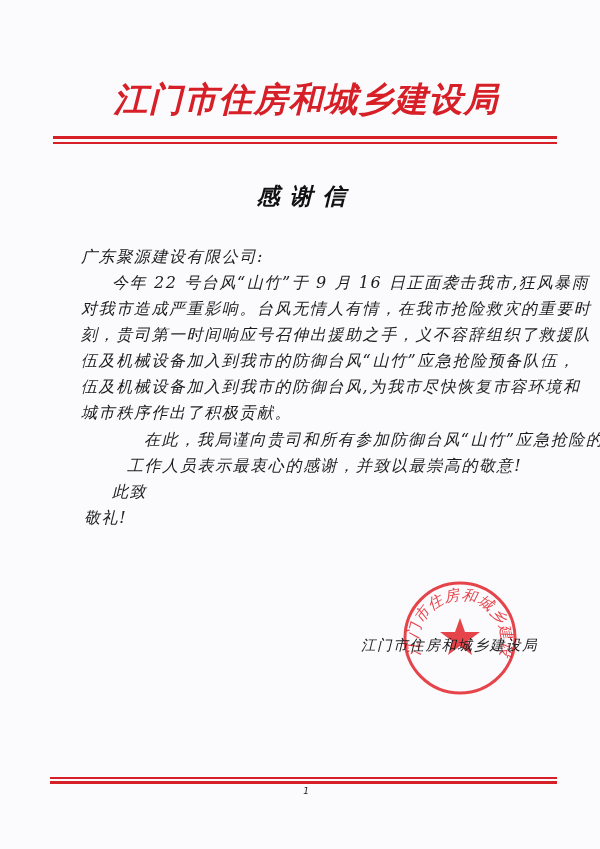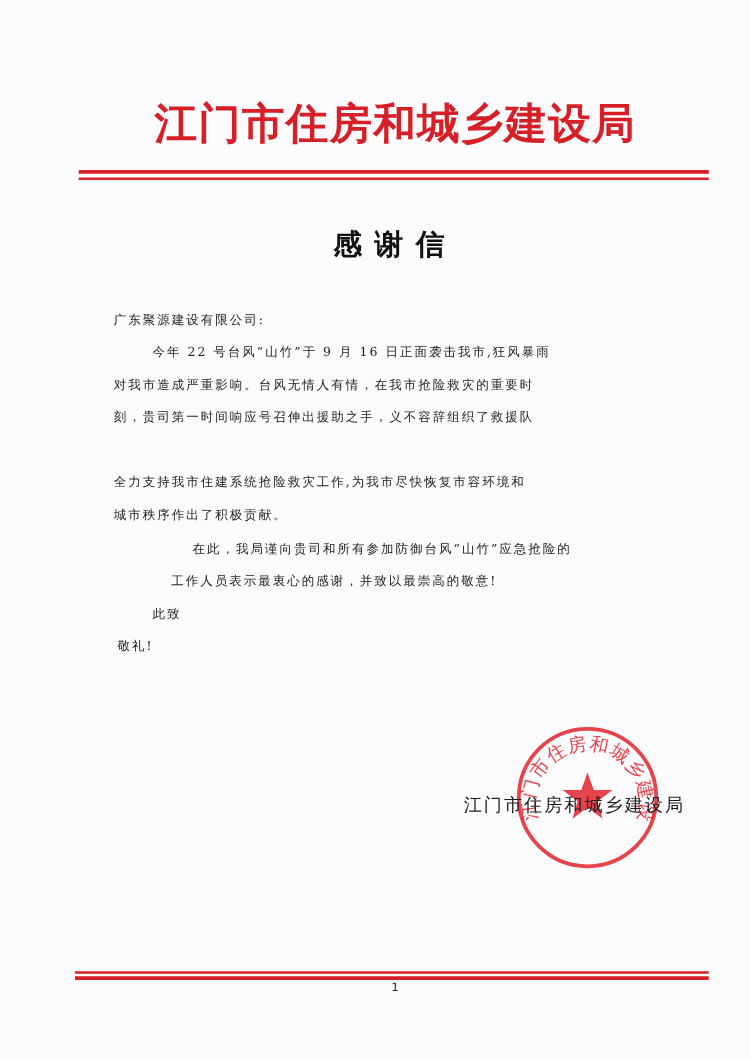--- a/index.html
+++ b/index.html
@@ -2,38 +2,38 @@
 <html><head>
   <meta charset="utf-8">
   <style>
     html, body { margin: 0; padding: 0; }
     body {
       width: 600px; height: 849px; position: relative; overflow: hidden;
       background: #fbfbfd;
       font-family: "DejaVu Serif", "Liberation Serif", serif;
       color: #1c1c1c;
     }
-    .page { position: absolute; left: 16px; top: 0; width: 504px; height: 849px; }
+    .page { position: absolute; left: 6px; top: 0; width: 504px; height: 849px; font-style: italic; }
     .letterhead {
       position: absolute; left: 0; width: 600px; top: 78px;
       text-align: center; color: #d61f26;
       font-family: "DejaVu Serif", "Liberation Serif", serif;
       font-size: 34px; font-weight: bold; letter-spacing: 1px; line-height: 42px;
     }
     .rule-thick { position: absolute; height: 3px; background: #d61f26; }
     .rule-thin { position: absolute; height: 2px; background: #d61f26; }
     .doc-title {
       position: absolute; left: 0; width: 600px; top: 183px;
       text-align: center; font-size: 23px; font-weight: bold;
       letter-spacing: 10px; line-height: 26px; color: #111;
       font-family: "DejaVu Sans", "Liberation Sans", sans-serif;
     }
     .body-line {
       position: absolute; left: 75px; width: 460px;
-      font-size: 10px; line-height: 20px; white-space: nowrap;
+      font-size: 16px; line-height: 20px; white-space: nowrap;
       letter-spacing: 1.6px; color: #1c1c1c;
     }
     .indent { left: 106px; }
     .sig {
       position: absolute; font-size: 14.5px; line-height: 20px;
       white-space: nowrap; letter-spacing: 1.6px; color: #1c1c1c; z-index: 2;
     }
     .stamp {
       position: absolute; left: 396px; top: 580px; width: 116px; height: 116px;
       z-index: 1;
@@ -52,21 +52,22 @@
   <div class="rule-thick" style="left:47px; width:504px; top:136px;"></div>
   <div class="rule-thin" style="left:47px; width:504px; top:142px;"></div>
 
   <div class="doc-title">感谢信</div>
 
   <div class="body-line" style="top:247px;">广东聚源建设有限公司:</div>
 
   <div class="body-line indent" style="top:273px;">今年 22 号台风“山竹”于 9 月 16 日正面袭击我市,狂风暴雨</div>
   <div class="body-line" style="top:299px;">对我市造成严重影响。台风无情人有情，在我市抢险救灾的重要时</div>
   <div class="body-line" style="top:325px;">刻，贵司第一时间响应号召伸出援助之手，义不容辞组织了救援队</div>
-  <div class="body-line" style="top:377px;">全力支持我市住建系统抢险救灾工作,为我市尽快恢复市容环境和</div>
+  <div class="body-line" style="top:351px;">伍及机械设备加入到我市的防御台风“山竹”应急抢险预备队伍，</div>
+  <div class="body-line" style="top:377px;">伍及机械设备加入到我市的防御台风,为我市尽快恢复市容环境和</div>
   <div class="body-line" style="top:403px;">城市秩序作出了积极贡献。</div>
   <div class="body-line indent" style="top:430px;margin-left:32px;">在此，我局谨向贵司和所有参加防御台风“山竹”应急抢险的</div>
   <div class="body-line" style="top:456px;margin-left:46px;">工作人员表示最衷心的感谢，并致以最崇高的敬意!</div>
 
   <div class="body-line indent" style="top:482px;">此致</div>
   <div class="body-line" style="top:508px; left:78px;">敬礼!</div>
 
   <svg class="stamp" viewBox="0 0 116 116">
     <defs>
       <path id="sealArc" d="M 20 80 A 42 42 0 1 1 96 80"></path>

